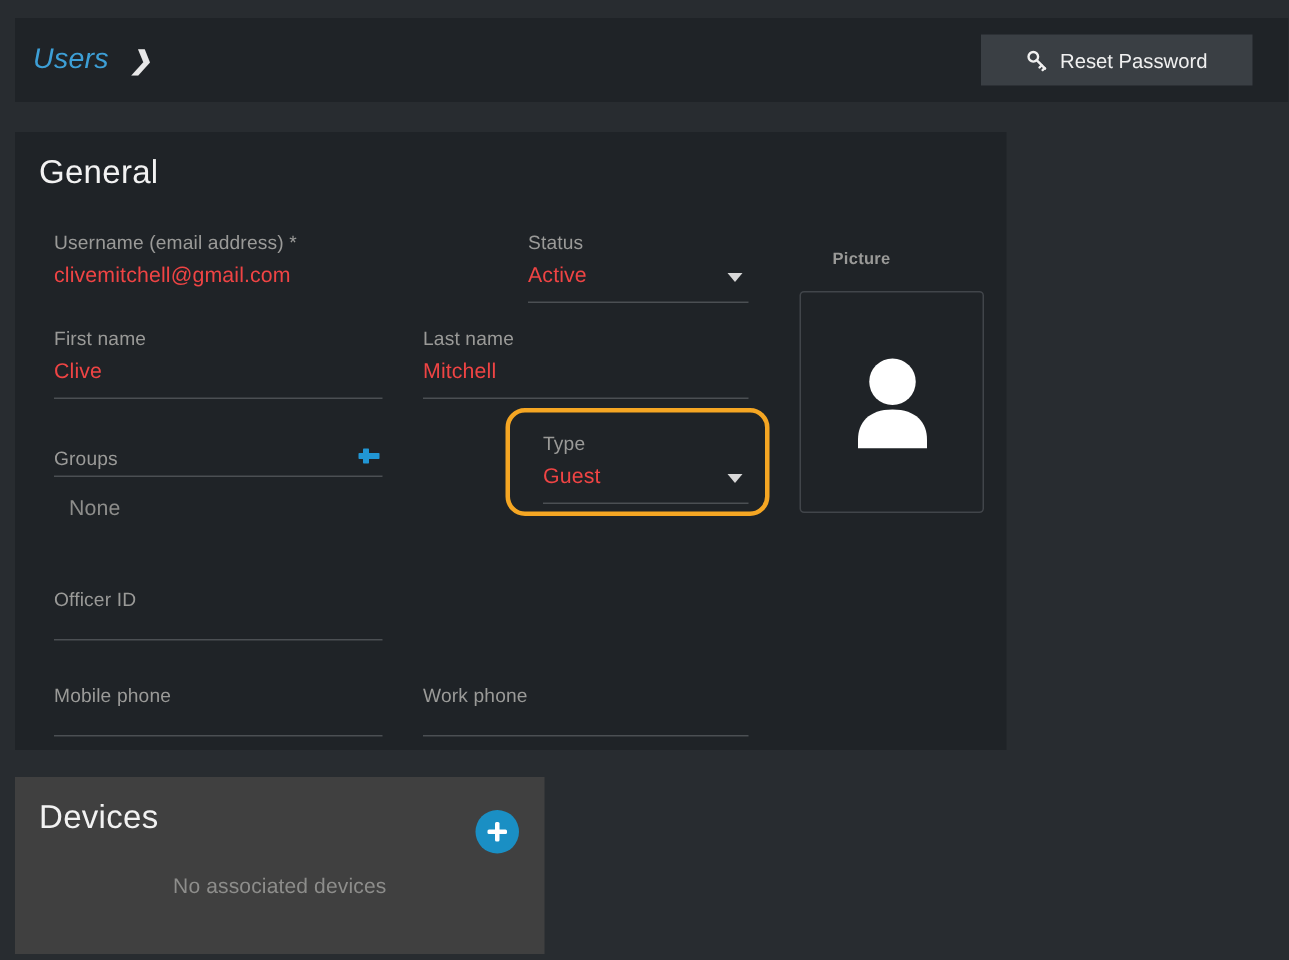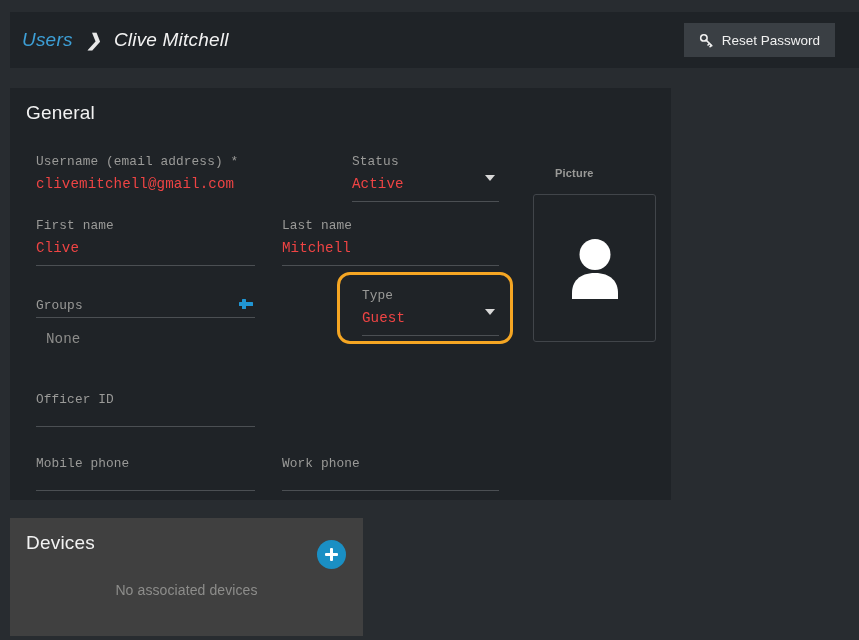--- a/index.html
+++ b/index.html
@@ -43,21 +43,21 @@
   .reset-btn {
     position: absolute;
     right: 24px; top: 11px;
     height: 34px;
     background: #3a3f44;
     border: none;
     color: #f0f0f0;
     font-size: 13.5px;
     font-family: "Liberation Sans", sans-serif;
     display: flex; align-items: center; gap: 8px;
-    padding: 0 15px;
+    padding: 0 30px;
     cursor: pointer;
     margin-left: 32px;
   }
   .key-icon { width: 15px; height: 15px; display: block; }
 
   
   .card-general {
     position: absolute;
     left: 10px; top: 88px;
     width: 661px; height: 412px;
@@ -71,28 +71,28 @@
   }
   .bottom-strip {
     position: absolute;
     left: 10px; top: 500px;
     width: 661px; height: 18px;
     background: #282c30;
   }
 
   .card-title {
     color: #f2f2f2;
-    font-size: 19px;
+    font-size: 22px;
     position: absolute;
     left: 16px; top: 14px;
     letter-spacing: .2px;
   }
 
   
-  .field { position: absolute; font-family: Liberation Mono, monospace; }
+  .field { position: absolute; }
   .field-label {
     color: #9a9a98;
     font-size: 12.8px;
     display: block;
     margin-bottom: 6px;
     letter-spacing: .1px;
   }
   .field-value {
     color: #ef4444;
     font-size: 14.2px;
@@ -104,21 +104,21 @@
   .field-value.muted { color: #8d8d8b; }
   .field-value.empty { color: transparent; }
   .underline {
     display: block;
     height: 1px;
     background: #4b4f53;
     margin-top: 7px;
   }
 
   
-  .dd-row { display: flex; align-items: flex-start; justify-content: space-between; }
+  .dd-row { display: flex; align-items: center; justify-content: space-between; }
   .caret {
     width: 0; height: 0;
     border-left: 5.5px solid transparent;
     border-right: 5.5px solid transparent;
     border-top: 6px solid #d8d8d8;
     margin-right: 4px;
   }
 
   
   .plus-link {
@@ -192,21 +192,20 @@
 </style>
 </head>
 <body>
 
 <div class="page">
 
   <div class="header">
     <div class="breadcrumb">
       <span class="crumb-link">Users</span>
       <span class="crumb-sep">❯</span>
-      <span class="crumb-current">Clive Mitchell</span>
     </div>
 
     <button class="reset-btn">
       <svg class="key-icon" viewBox="0 0 16 16">
         <circle cx="5.2" cy="5.2" r="3.4" fill="none" stroke="#f0f0f0" stroke-width="1.7"></circle>
         <path d="M7.6 7.6 L13.6 13.6" stroke="#f0f0f0" stroke-width="1.7" stroke-linecap="round"></path>
         <path d="M11.2 11.2 L9.6 12.8" stroke="#f0f0f0" stroke-width="1.7" stroke-linecap="round"></path>
         <path d="M13.2 13.2 L11.8 14.6" stroke="#f0f0f0" stroke-width="1.7" stroke-linecap="round"></path>
       </svg>
       <span>Reset Password</span>

